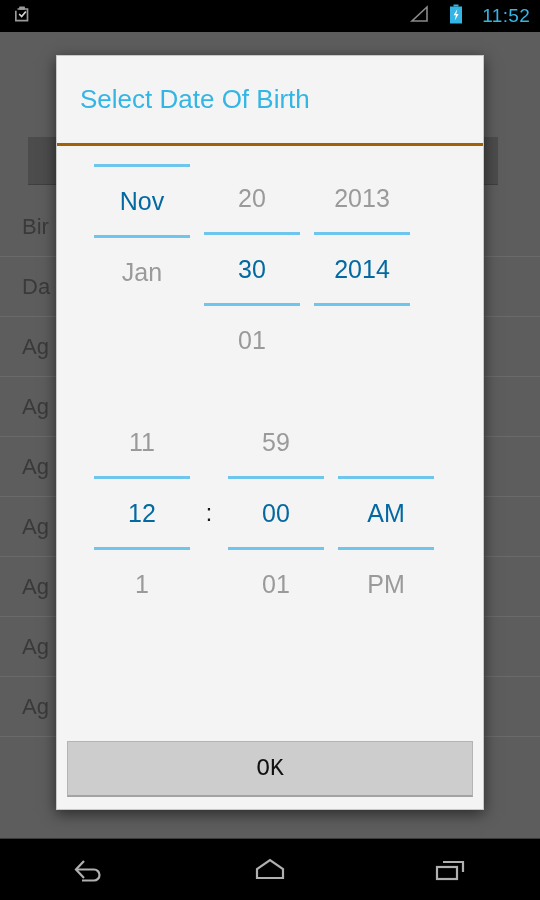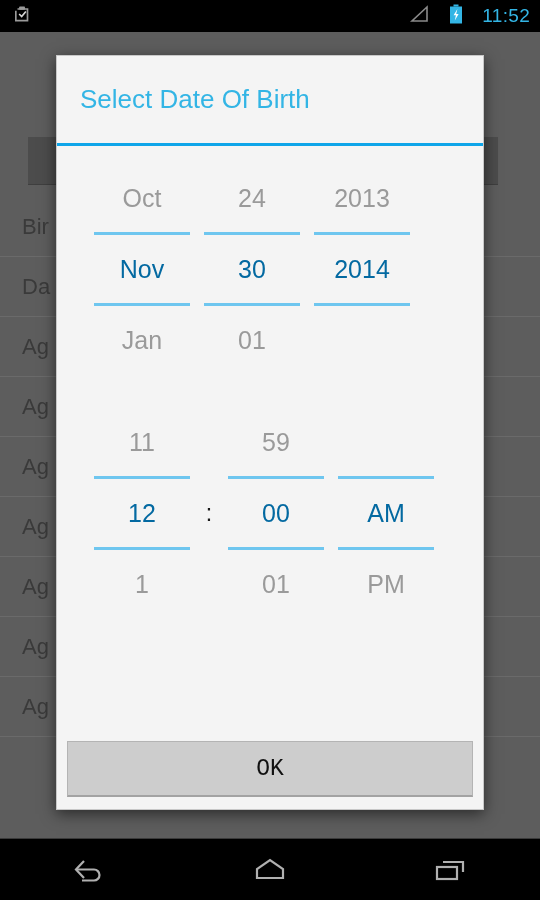--- a/index.html
+++ b/index.html
@@ -64,21 +64,21 @@
     width:428px; height:755px;
     background:#f4f4f4;
     border:1px solid #c8c8c8;
     box-shadow:0 4px 14px rgba(0,0,0,0.55);
     display:flex; flex-direction:column;
   }
   #dialog-title-wrap {
     height:90px;
     display:flex; align-items:center;
     padding-left:23px;
-    border-bottom:3px solid #0ea5e9;
+    border-bottom:3px solid #a16207;
   }
   #dialog-title {
     color:#33b5e5;
     font-size:26px;
     font-weight:400;
   }
 
   #dialog-body {
     flex:1;
     position:relative;
@@ -206,29 +206,28 @@
 
     <div id="dialog-title-wrap">
       <span id="dialog-title">Select Date Of Birth</span>
     </div>
 
     <div id="dialog-body">
 
       <div id="date-picker" class="picker-group">
 
         <div class="np">
-          <div class="cell ghost">Oct</div>
           <div class="rule"></div>
           <div class="cell current">Nov</div>
           <div class="rule"></div>
           <div class="cell ghost">Jan</div>
         </div>
 
         <div class="np">
-          <div class="cell ghost">24</div>
+          <div class="cell ghost">20</div>
           <div class="rule"></div>
           <div class="cell current">30</div>
           <div class="rule"></div>
           <div class="cell ghost">01</div>
         </div>
 
         <div class="np">
           <div class="cell ghost">2013</div>
           <div class="rule"></div>
           <div class="cell current">2014</div>

